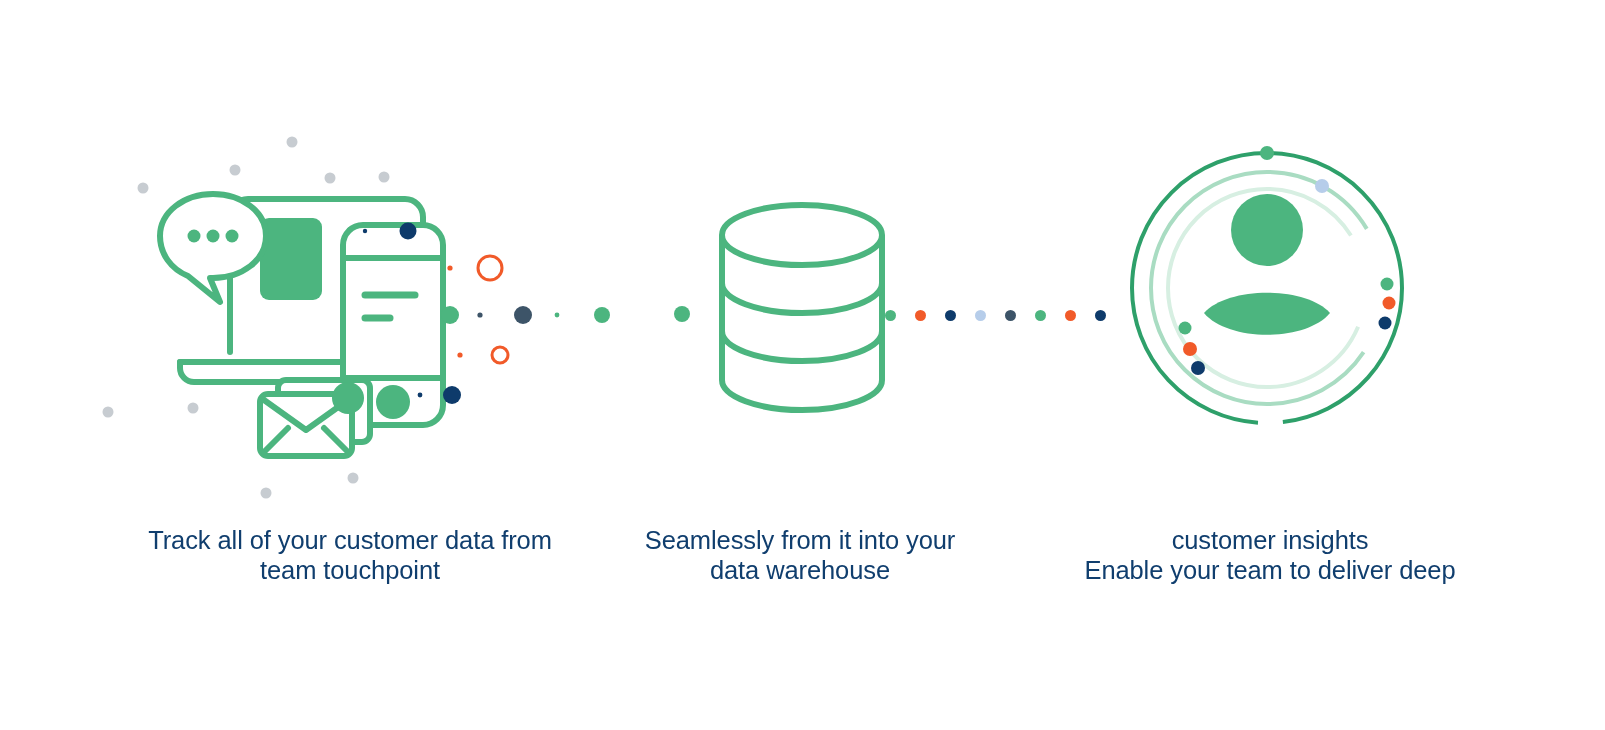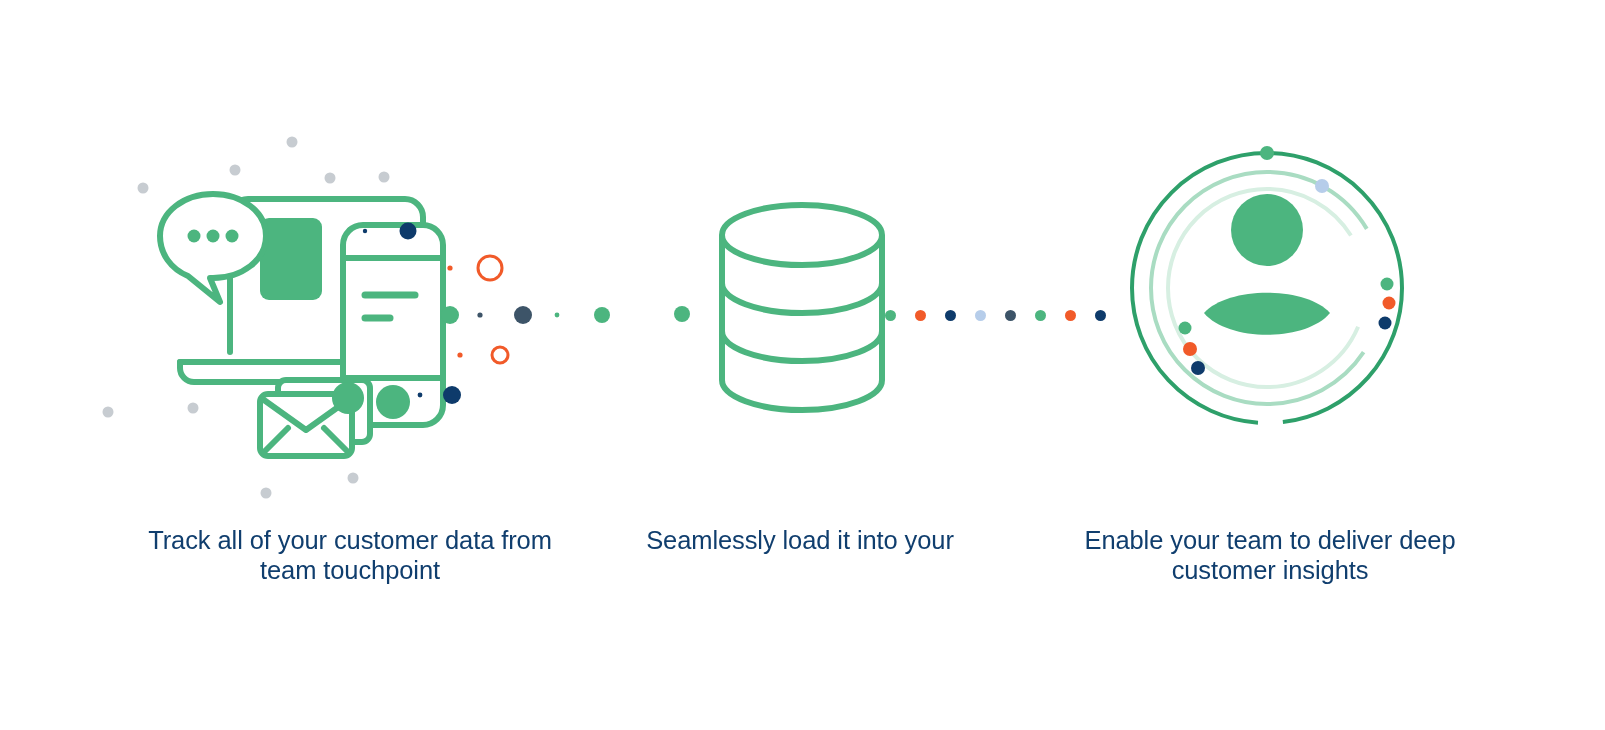--- a/index.html
+++ b/index.html
@@ -216,21 +216,22 @@
           <path d="M82 145 V290"></path>
           <path d="M242 145 V290"></path>
           <path d="M82 290 a80 30 0 0 0 160 0"></path>
           <path d="M82 193 a80 30 0 0 0 160 0"></path>
           <path d="M82 241 a80 30 0 0 0 160 0"></path>
         </g>
       </svg>
     </div>
 
     <div class="caption">
-      <span class="line">Seamlessly load it into your</span>
+      <span class="line">Seamlessly from it into your</span>
+      <span class="line">data warehouse</span>
     </div>
   </div>
 
   <div class="connector" id="connector-mid">
     <div class="dotrow">
       <i style="left:0px;   background:#4CB57F"></i>
       <i style="left:30px;  background:#F15A29"></i>
       <i style="left:60px;  background:#0E3B6B"></i>
       <i style="left:90px;  background:#B6CDEA"></i>
       <i style="left:120px; background:#3D5468"></i>
@@ -261,18 +262,18 @@
           <circle cx="389" cy="213" r="6.5" fill="#F15A29"></circle>
           <circle cx="385" cy="233" r="6.5" fill="#0E3B6B"></circle>
           <circle cx="185" cy="238" r="6.5" fill="#4CB57F"></circle>
           <circle cx="190" cy="259" r="7" fill="#F15A29"></circle>
           <circle cx="198" cy="278" r="7" fill="#0E3B6B"></circle>
         </g>
       </svg>
     </div>
 
     <div class="caption">
+      <span class="line">customer insights</span>
       <span class="line">Enable your team to deliver deep</span>
-      <span class="line">customer insights</span>
     </div>
   </div>
 
 </div>
 
 </body></html>

